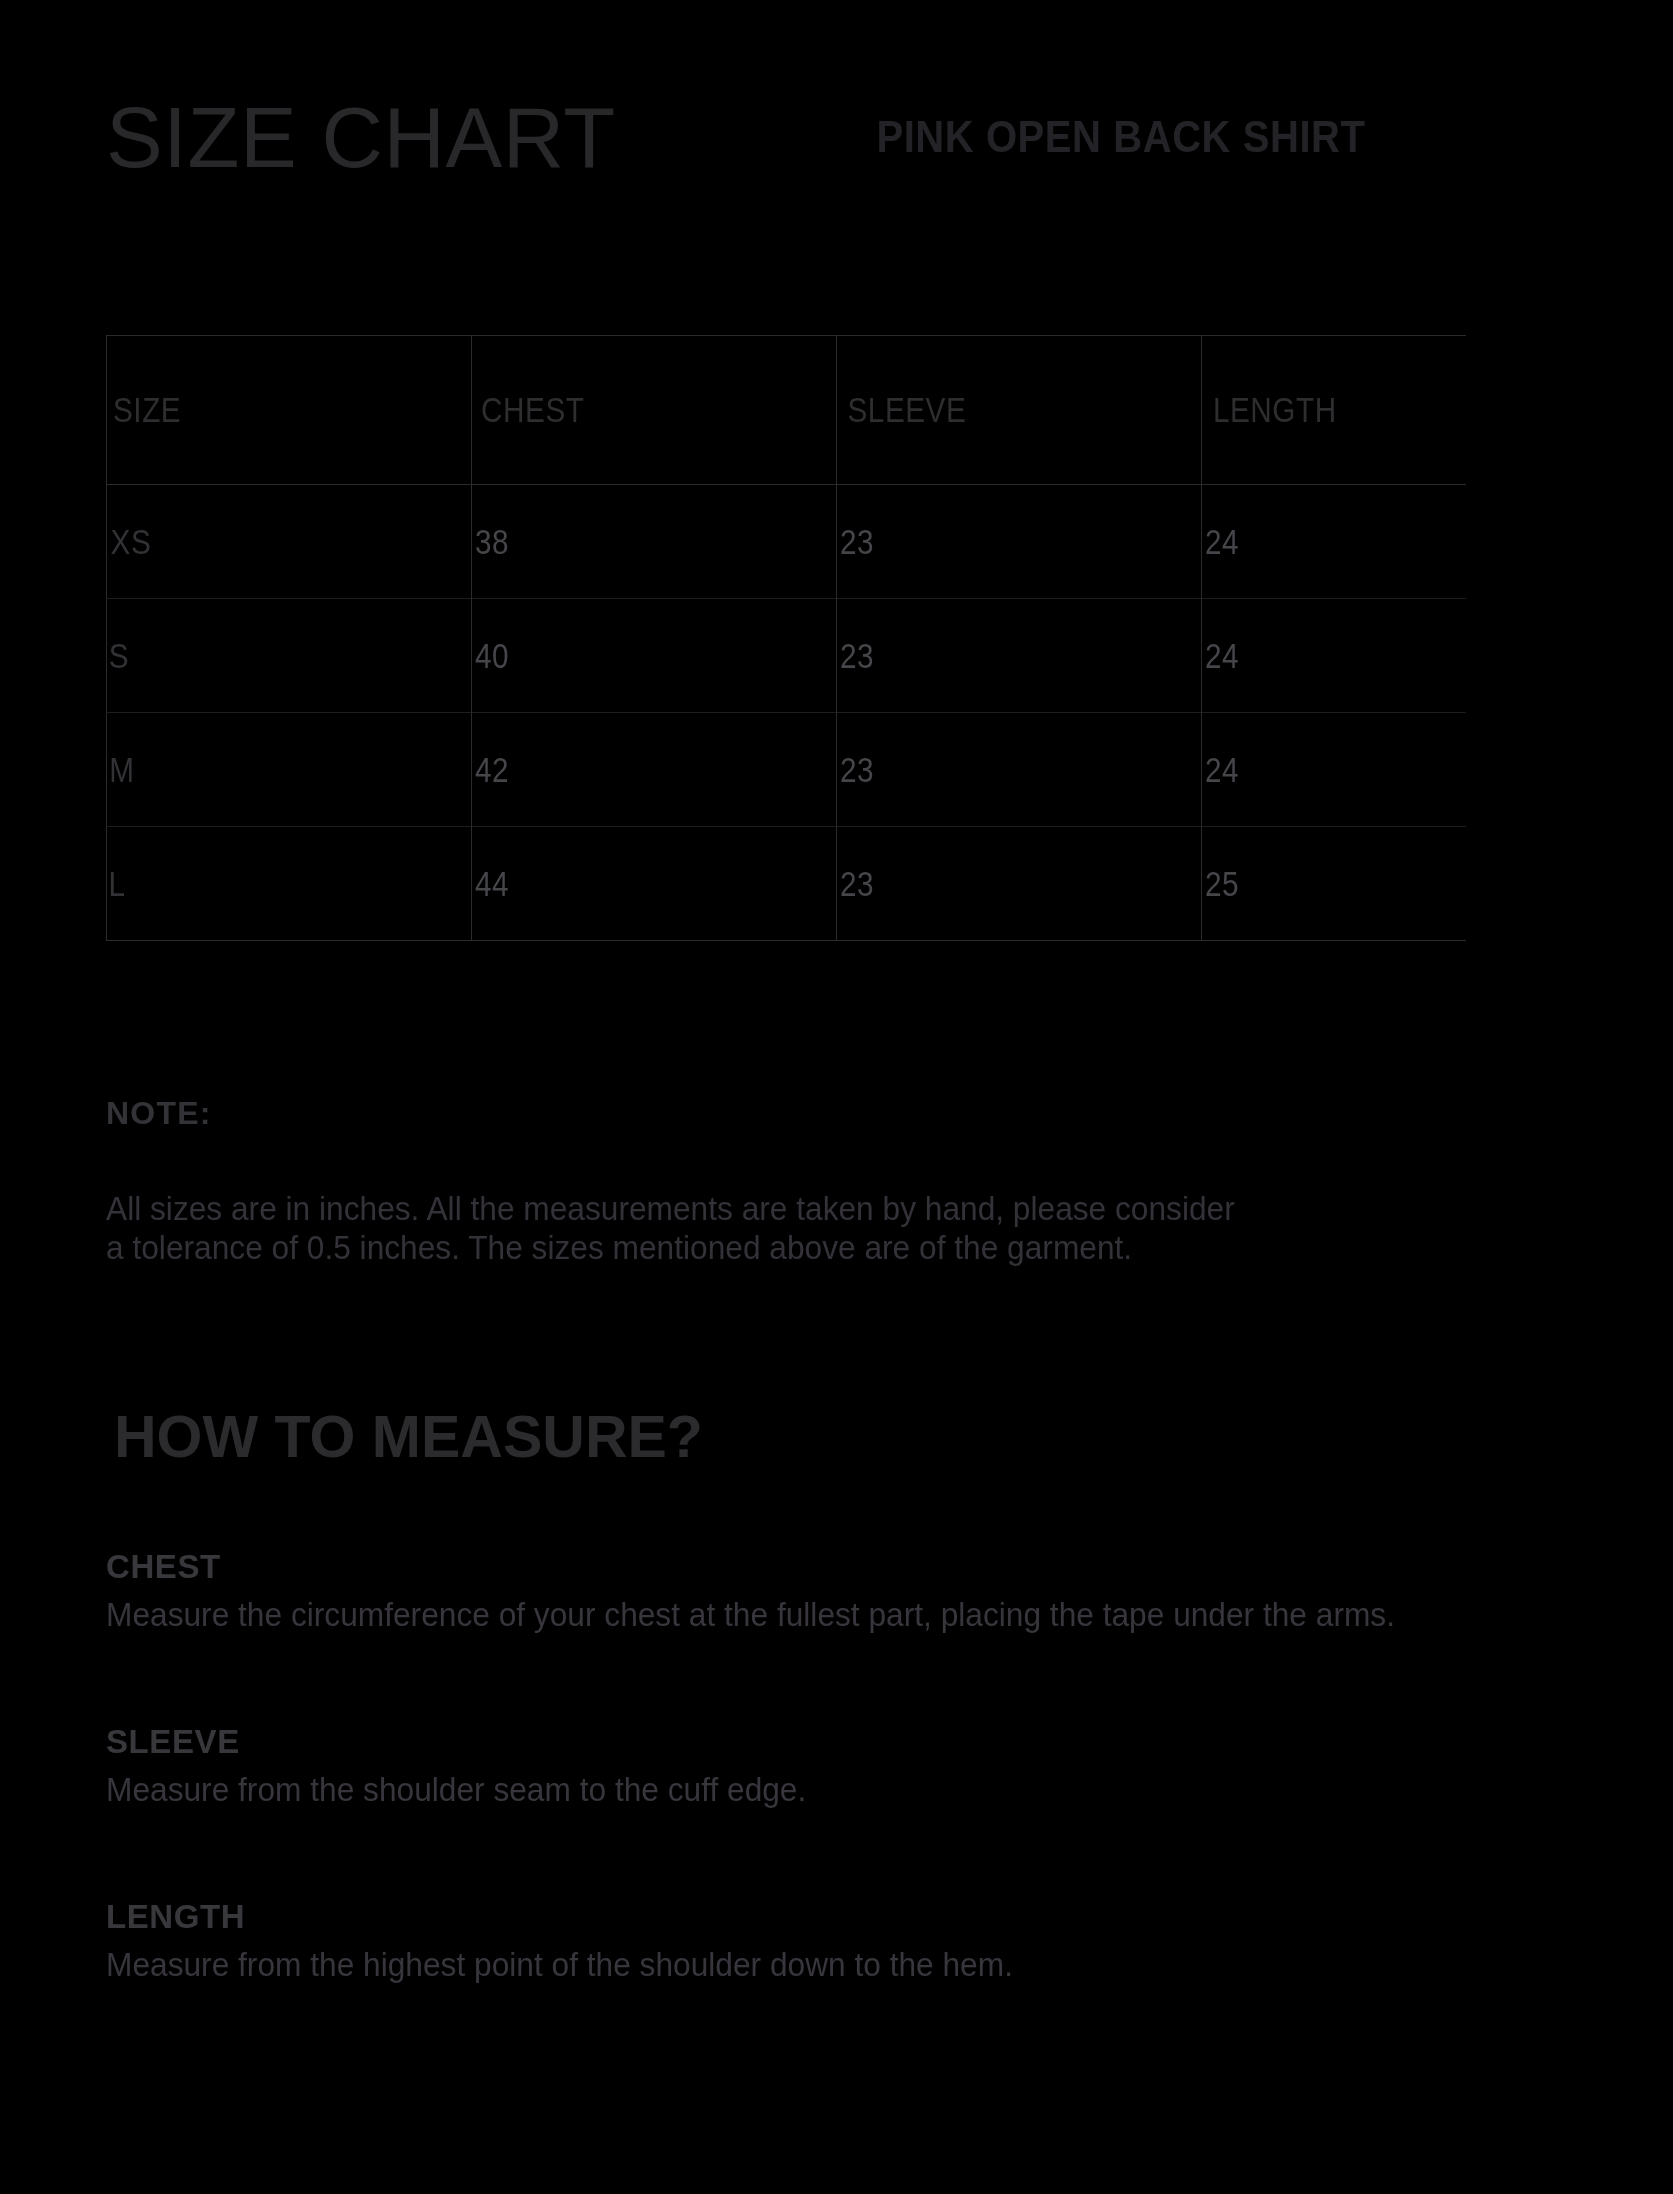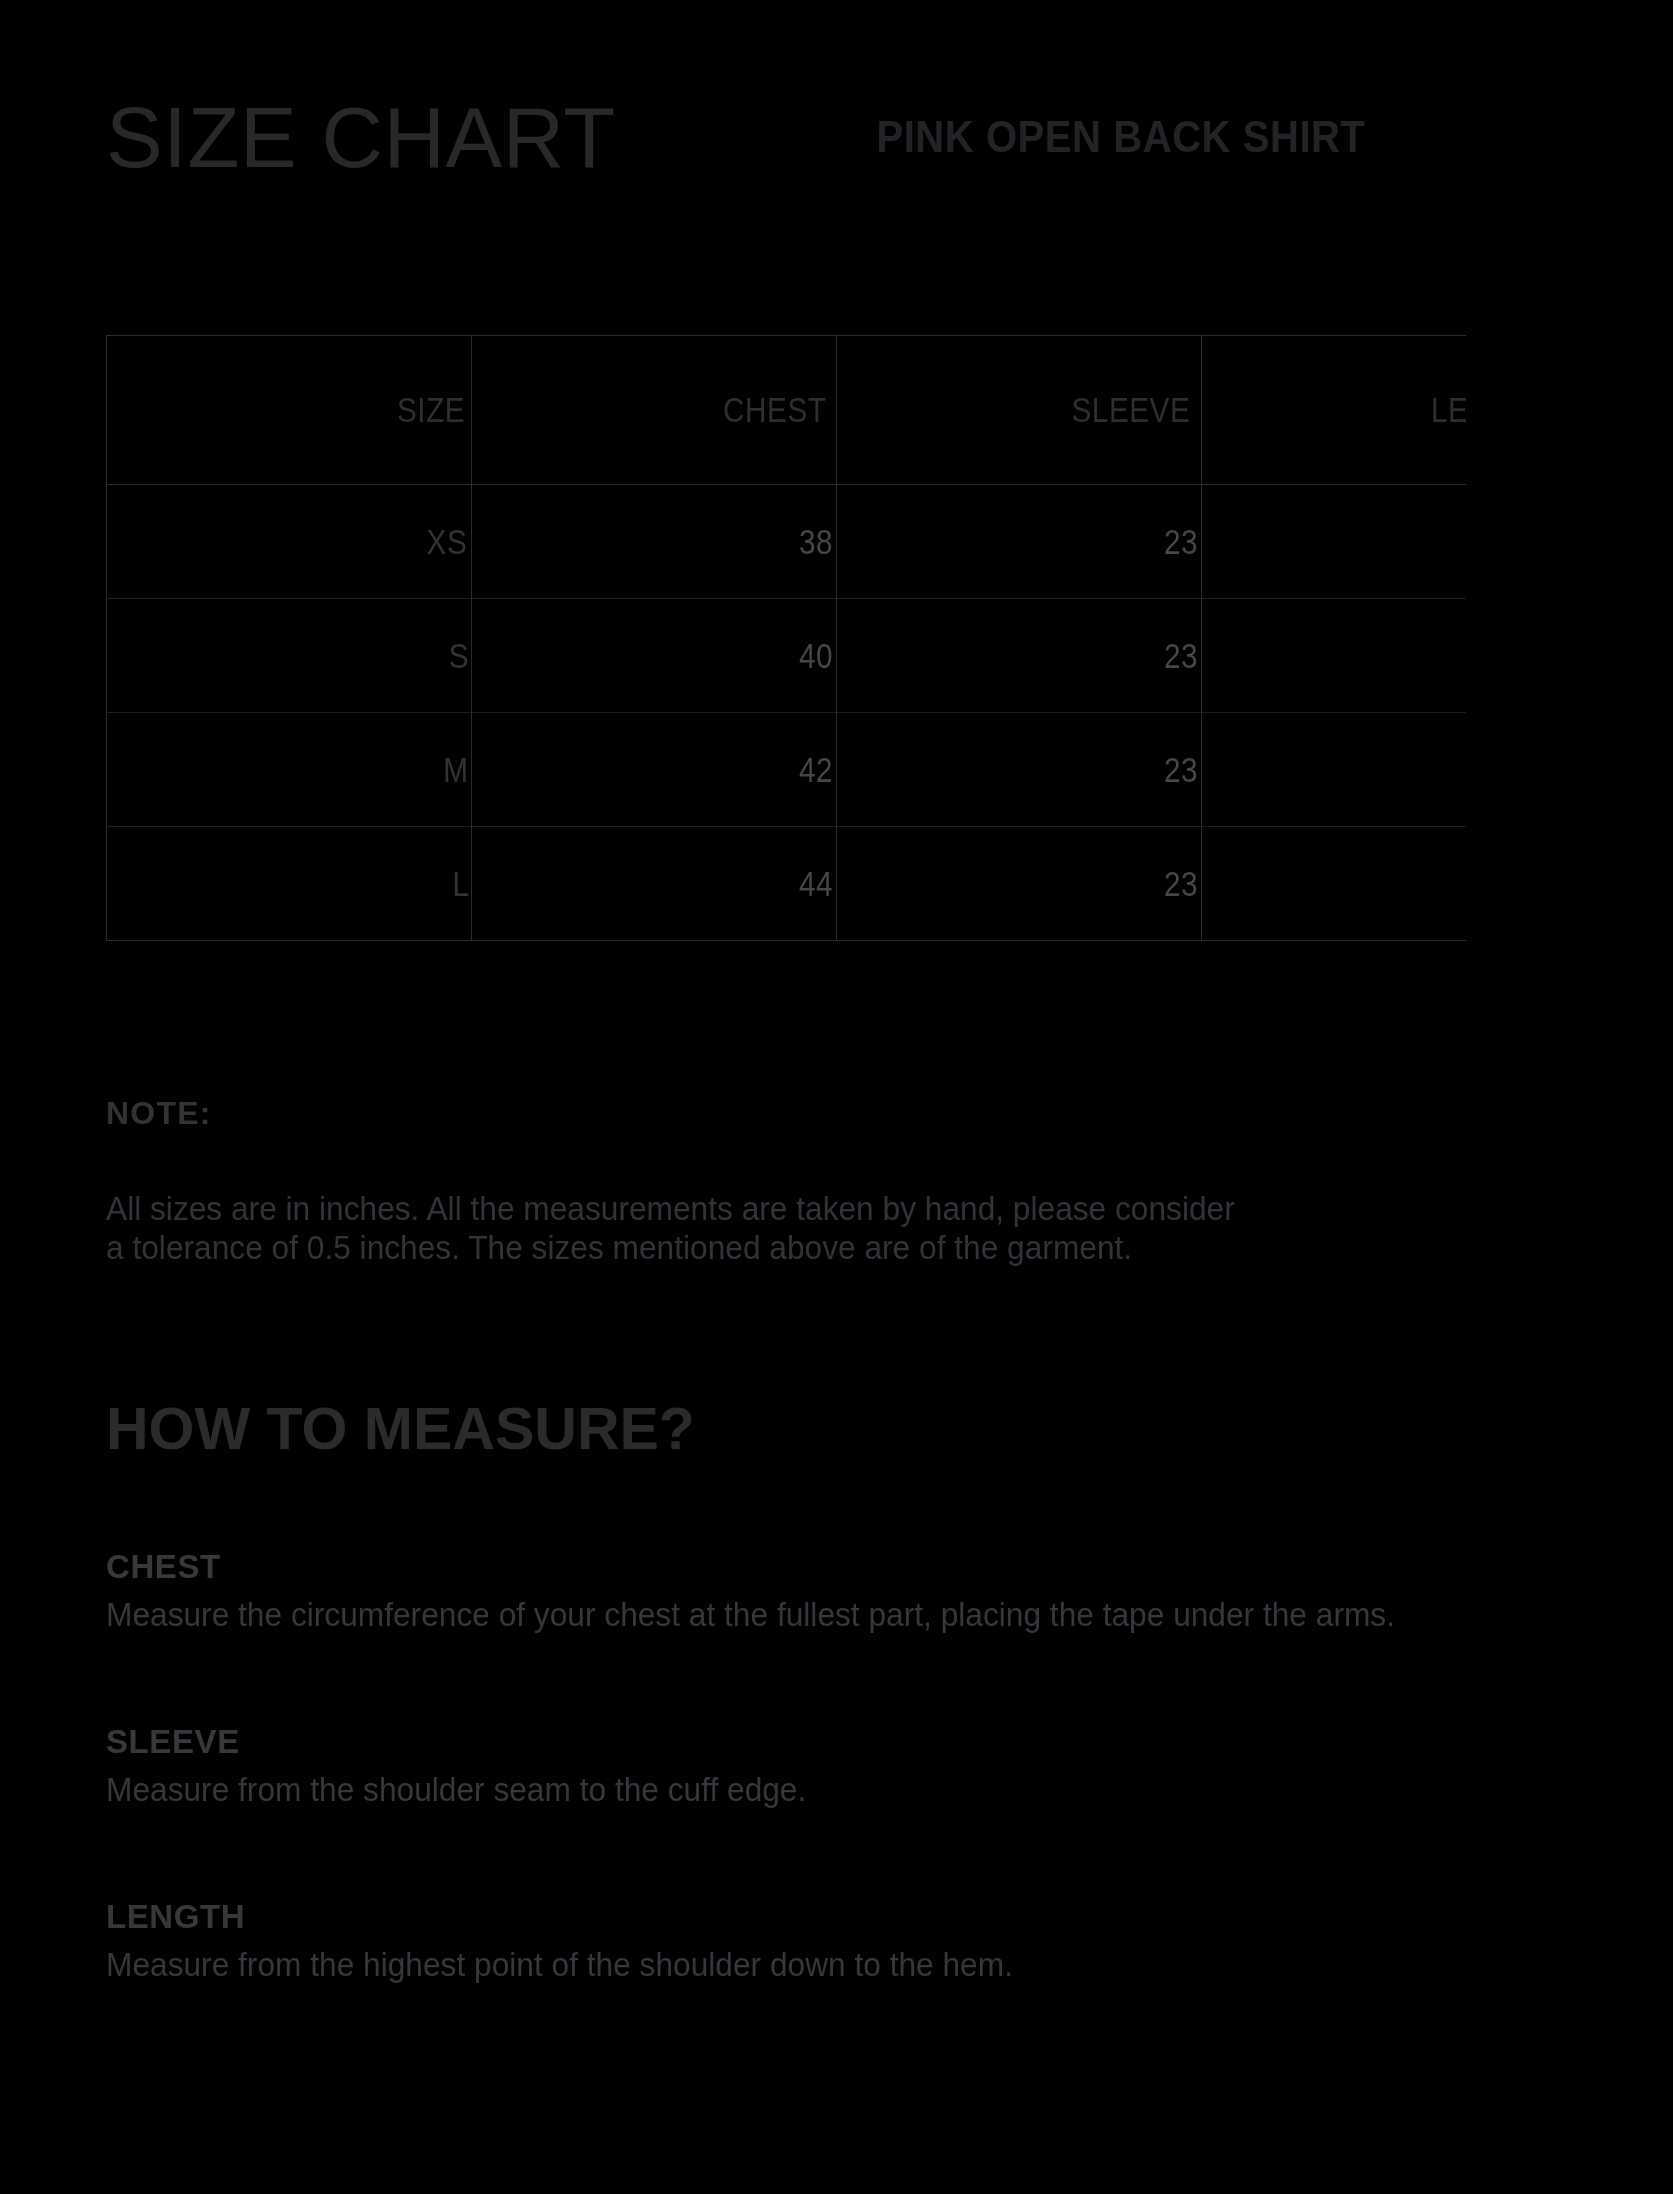--- a/index.html
+++ b/index.html
@@ -56,21 +56,21 @@
     position:absolute;
     left:106px;
     top:335px;
     width:1461px;
     border-collapse:collapse;
     table-layout:fixed;
     border:1.2px solid var(--border-strong);
   }
   .size-table th,.size-table td{
     padding:0;
-    text-align:right;
+    text-align:left;
     vertical-align:middle;
   }
   .size-table th{
     height:149px;
     font-weight:400;
     border-bottom:1.2px solid var(--border-strong);
   }
   .size-table td{height:114px;}
   .size-table th:not(:first-child),
   .size-table td:not(:first-child){
@@ -109,21 +109,21 @@
     line-height:39px;
     color:var(--body-text);
     white-space:pre-line;
     transform:scaleX(.96);
     transform-origin:left top;
   }
   .htm-heading{
     position:absolute;
     left:106px;
     top:1400px;
-    margin:0;
+    margin:8px;
     font-size:59px;
     font-weight:700;
     line-height:1;
     letter-spacing:0;
     color:var(--h2);
     white-space:nowrap;
   }
   .measure-section{position:absolute;left:106px;}
   .s-chest{top:1550px;}
   .s-sleeve{top:1725px;}

